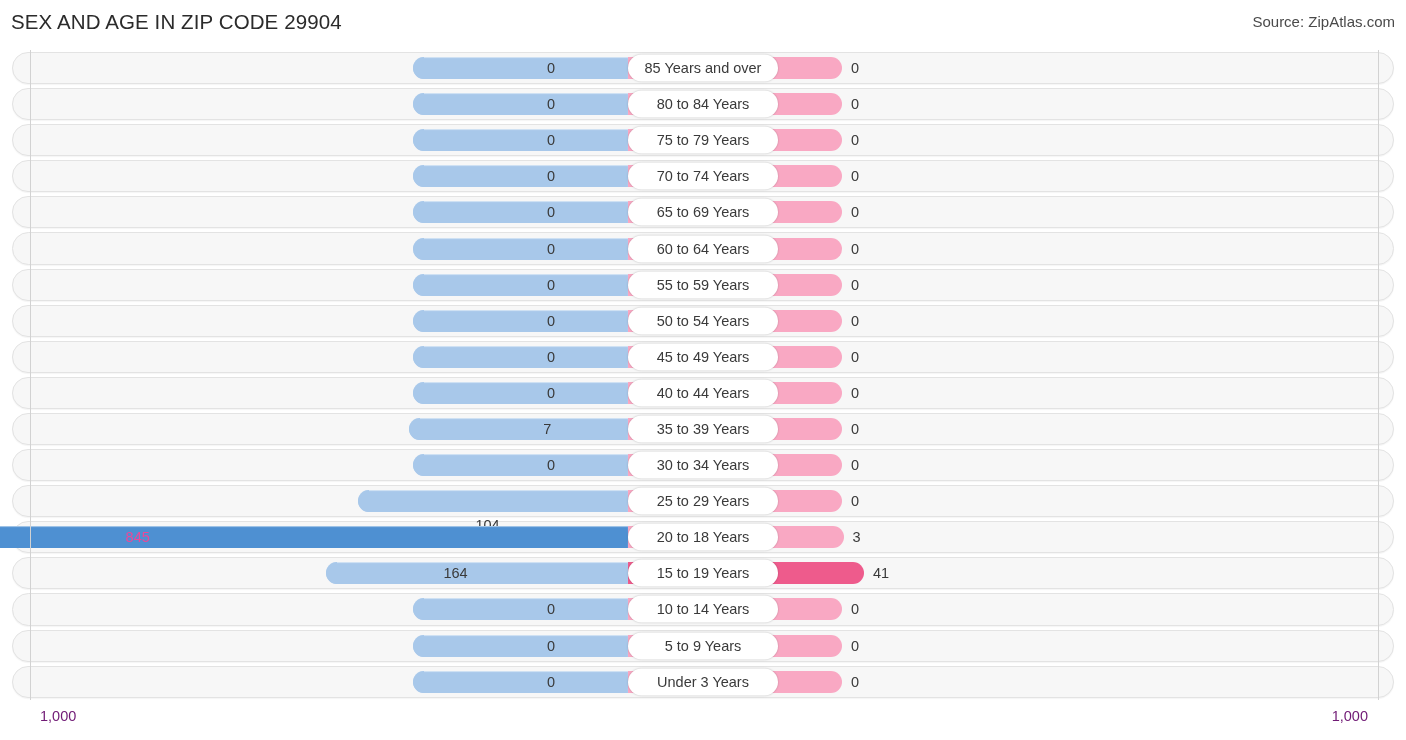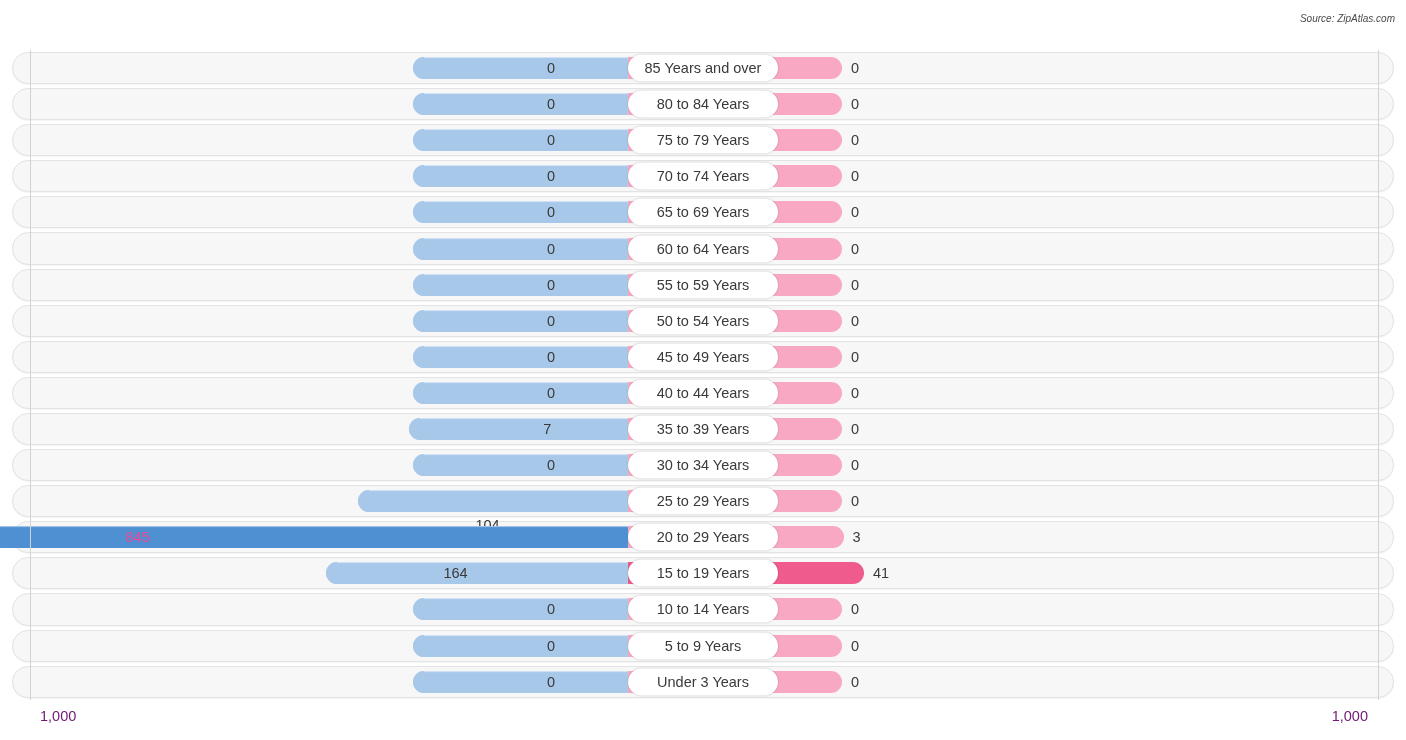--- a/index.html
+++ b/index.html
@@ -34,22 +34,21 @@
     top: 10px;
     font-size: 20.5px;
     color: #2b2b2b;
     letter-spacing: 0.1px;
     white-space: nowrap;
   }
   .source-note {
     position: absolute;
     right: 11px;
     top: 13px;
-    font-size: 10px;
-    font-style: italic;
+    font-size: 15px;
     color: #4a4a4a;
     white-space: nowrap;
   }
 
   
   .plot {
     position: absolute;
     left: 0;
     top: 50px;
     width: 1406px;
@@ -214,20 +213,21 @@
     font-size: 14.5px;
     color: #333333;
   }
 </style>
 </head>
 <body>
 
 <div class="page">
 
   <div class="header">
+    <div class="chart-title">SEX AND AGE IN ZIP CODE 29904</div>
     <div class="source-note">Source: ZipAtlas.com</div>
   </div>
 
   <div class="plot">
     <div class="axis-line left"></div>
     <div class="axis-line right"></div>
     <div class="rows" id="rows">
         <div class="row">
           <div class="row-track"></div>
           <div class="row-inner">
@@ -356,21 +356,21 @@
             <div class="center-pill">25 to 29 Years</div>
             <div class="val male-out" style="right: 906.432px; margin-top: 24px;">104</div>
             <div class="val female-out" style="left: 851px;">0</div>
           </div>
         </div>
         <div class="row">
           <div class="row-track"></div>
           <div class="row-inner">
             <div class="bar male big" title="Male: 845" style="width: 665.385px;"></div>
             <div class="bar female" title="Female: 3" style="width: 215.608px;"></div>
-            <div class="center-pill">20 to 29 Years</div>
+            <div class="center-pill">20 to 18 Years</div>
             <div class="val male-in" style="left: 125.615px;">845</div>
             <div class="val female-out" style="left: 852.608px;">3</div>
           </div>
         </div>
         <div class="row">
           <div class="row-track"></div>
           <div class="row-inner">
             <div class="bar male" title="Male: 164" style="width: 302.412px;"></div>
             <div class="bar female big" title="Female: 41" style="width: 235.976px;"></div>
             <div class="center-pill">15 to 19 Years</div>

